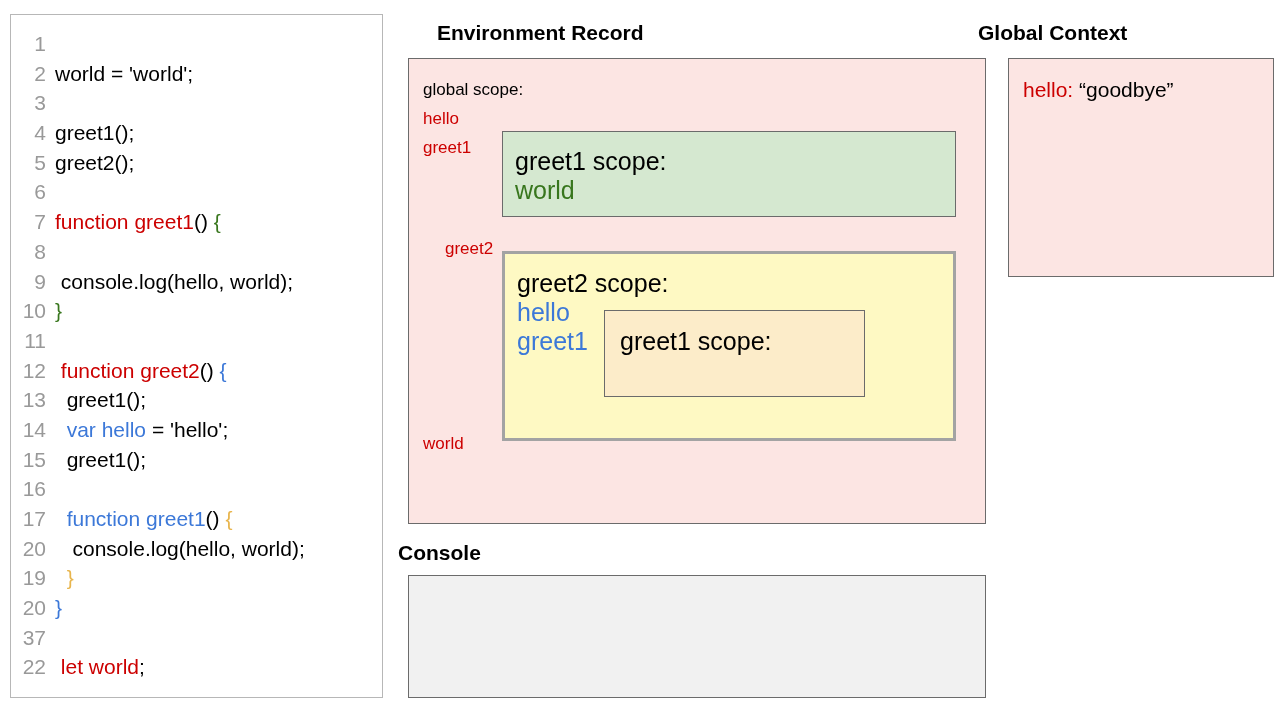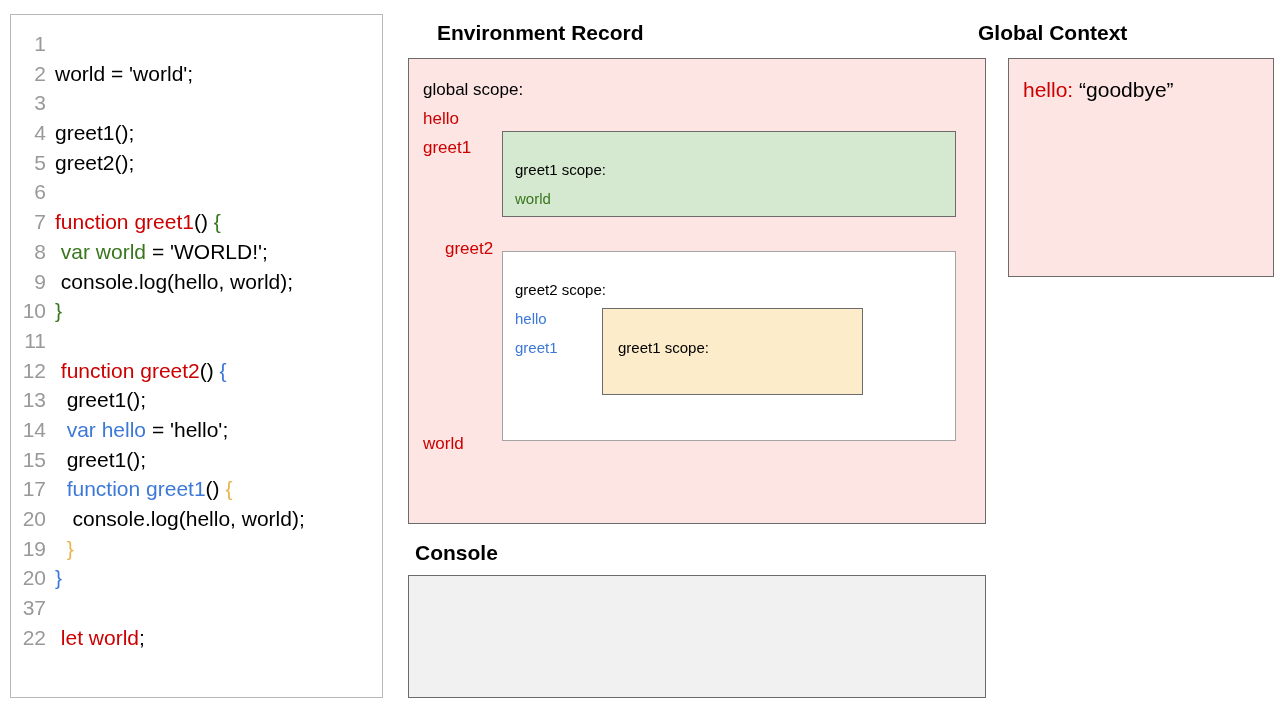--- a/index.html
+++ b/index.html
@@ -54,21 +54,21 @@
   
   .section-title {
     position: absolute;
     font-size: 21px;
     font-weight: bold;
     color: #000000;
     white-space: nowrap;
   }
   #env-title     { left: 417px;  top: 21px; margin-left: 20px; }
   #global-title  { left: 978px; top: 21px; }
-  #console-title { left: 415px;  top: 541px; }
+  #console-title { left: 398px;  top: 541px; }
 
   
   #env-box {
     position: absolute;
     left: 408px;
     top: 58px;
     width: 578px;
     height: 466px;
     background: #fce5e3;
     border: 1px solid #6b6b6b;
@@ -97,41 +97,40 @@
     background: #d5e8d0;
     border: 1px solid #6b6b6b;
     box-sizing: border-box;
   }
   #greet2-box {
     position: absolute;
     left: 93px;
     top: 192px;
     width: 454px;
     height: 190px;
-    background: #ffffff;
-    border: 1px solid #a3a3a3;
+    background: #fef9c3;
+    border: 3px solid #a3a3a3;
     box-sizing: border-box;
   }
   #greet1-inner-box {
     position: absolute;
     left: 99px;
     top: 56px;
     width: 261px;
     height: 87px;
     background: #fcecc9;
     border: 1px solid #6b6b6b;
     box-sizing: border-box;
   }
 
   .box-line {
     position: absolute;
-    font-size: 15px;
+    font-size: 25px;
     line-height: 29px;
     white-space: nowrap;
-    margin-top: 8px;
   }
   #g1-head { left: 12px; top: 15px; color: #000000; }
   #g1-world{ left: 12px; top: 44px; color: #38761d; }
 
   #g2-head  { left: 12px; top: 15px; color: #000000; }
   #g2-hello { left: 12px; top: 44px; color: #3c78d8; }
   #g2-greet1{ left: 12px; top: 73px; color: #3c78d8; }
 
   #gi-head { left: 15px; top: 16px; color: #000000; }
   #gi-note { left: 15px; top: 45px; color: #000000; }
@@ -175,28 +174,29 @@
 <body>
 
 <div id="code-panel">
     <div class="code-line"><span class="ln">1</span></div>
     <div class="code-line"><span class="ln">2</span><span><span class="code-text">world = 'world';</span></span></div>
     <div class="code-line"><span class="ln">3</span><span></span></div>
     <div class="code-line"><span class="ln">4</span><span><span class="code-text">greet1();</span></span></div>
     <div class="code-line"><span class="ln">5</span><span><span class="code-text">greet2();</span></span></div>
     <div class="code-line"><span class="ln">6</span><span></span></div>
     <div class="code-line"><span class="ln">7</span><span><span class="c-red">function greet1</span><span class="code-text">() </span><span class="c-green">{</span></span></div>
-    <div class="code-line"><span class="ln">8</span><span><span class="code-text"> </span><span class="c-green">var world</span><span class="code-text"> = 'WORLD!';</span></span></div>
+    <div class="code-line"><span class="ln">8</span></div>
     <div class="code-line"><span class="ln">9</span><span><span class="code-text"> console.log(hello, world);</span></span></div>
     <div class="code-line"><span class="ln">10</span><span><span class="c-green">}</span></span></div>
     <div class="code-line"><span class="ln">11</span><span></span></div>
     <div class="code-line"><span class="ln">12</span><span><span class="code-text"> </span><span class="c-red">function greet2</span><span class="code-text">() </span><span class="c-blue">{</span></span></div>
     <div class="code-line"><span class="ln">13</span><span><span class="code-text">  greet1();</span></span></div>
     <div class="code-line"><span class="ln">14</span><span><span class="code-text">  </span><span class="c-blue">var hello</span><span class="code-text"> = 'hello';</span></span></div>
     <div class="code-line"><span class="ln">15</span><span><span class="code-text">  greet1();</span></span></div>
+    <div class="code-line"><span class="ln">16</span><span></span></div>
     <div class="code-line"><span class="ln">17</span><span><span class="code-text">  </span><span class="c-blue">function greet1</span><span class="code-text">() </span><span class="c-orange">{</span></span></div>
     <div class="code-line"><span class="ln">20</span><span><span class="code-text">   console.log(hello, world);</span></span></div>
     <div class="code-line"><span class="ln">19</span><span><span class="code-text">  </span><span class="c-orange">}</span></span></div>
     <div class="code-line"><span class="ln">20</span><span><span class="c-blue">}</span></span></div>
     <div class="code-line"><span class="ln">37</span><span></span></div>
     <div class="code-line"><span class="ln">22</span><span><span class="code-text"> </span><span class="c-red">let world</span><span class="code-text">;</span></span></div>
   </div>
 
 <div class="section-title" id="env-title">Environment Record</div>
 

